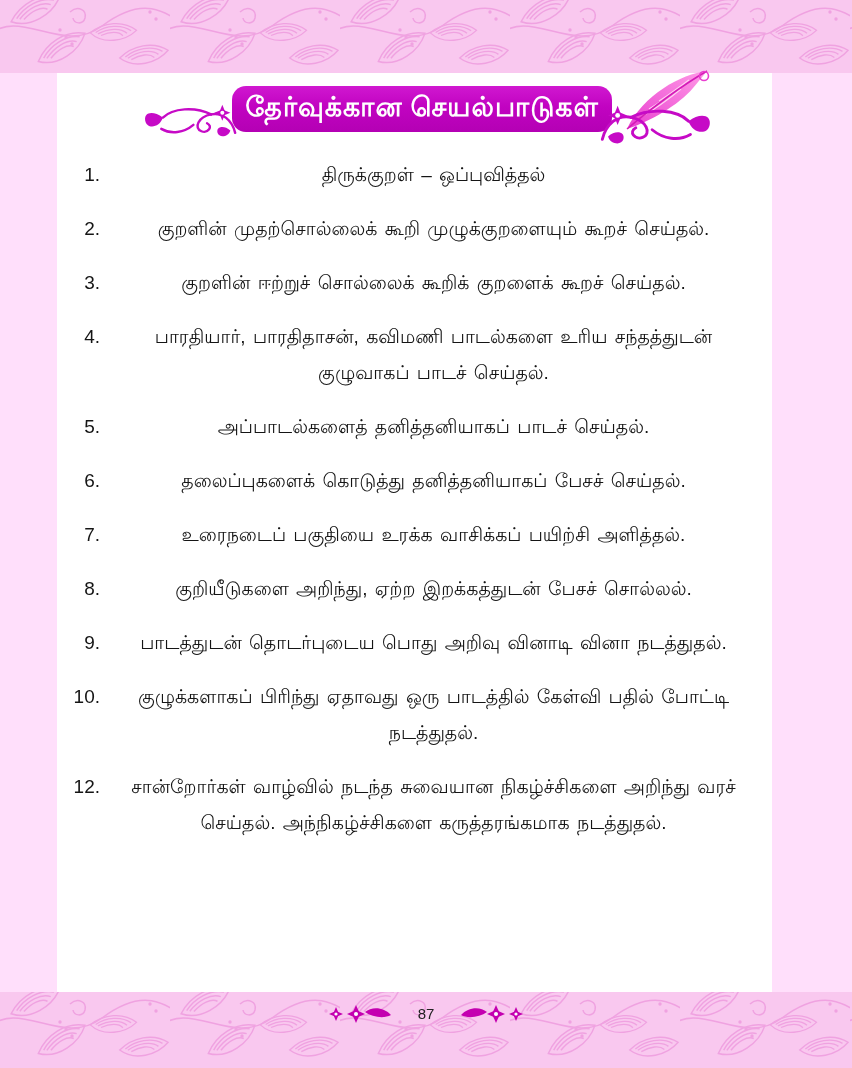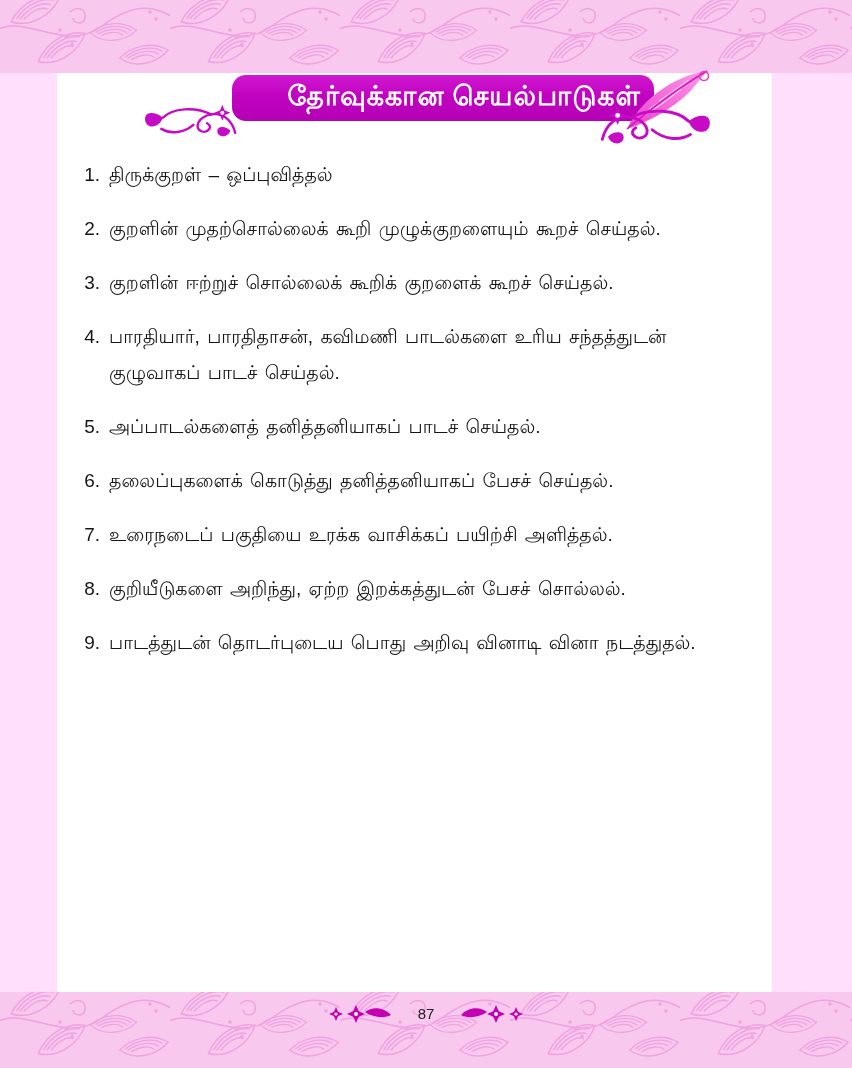--- a/index.html
+++ b/index.html
@@ -12,39 +12,39 @@
   .band-top{top:0;height:73px;}
   .band-bottom{bottom:0;height:76px;}
   .side-strip{position:absolute;top:73px;height:919px;background:#ffdffb;}
   .side-left{left:0;width:57px;}
   .side-right{right:0;width:80px;}
   .content{
     position:absolute;left:57px;top:73px;width:715px;height:919px;background:#ffffff;
   }
   .header-row{position:absolute;left:0;top:0;width:715px;height:72px;}
   .banner{
-    position:absolute;left:175px;top:2px;width:380px;height:46px;
+    position:absolute;left:175px;top:13px;width:380px;height:46px;
     background:linear-gradient(180deg,#d018d0 0%,#c103c1 45%,#b400b4 100%);
     border-radius:14px;
     display:flex;align-items:center;justify-content:center;
     color:#ffffff;font-size:27px;font-weight:bold;
     font-family:"Liberation Serif","DejaVu Serif",serif;
-    letter-spacing:1px;white-space:nowrap;padding-left:42px;
+    letter-spacing:1px;white-space:nowrap;
   }
   .flourish-left{position:absolute;left:85px;top:25px;width:98px;height:44px;}
   .flourish-left svg{transform:scaleX(-1);}
   .flourish-right{position:absolute;left:538px;top:28px;width:120px;height:46px;}
   .feather{position:absolute;left:528px;top:-4px;width:132px;height:70px;}
   .activity-list{
     position:absolute;left:13px;top:84px;width:688px;
     font-size:19px;color:#151515;
   }
   .activity-item{display:flex;margin-bottom:18px;line-height:36px;}
   .item-num{flex:none;width:30px;text-align:right;margin-right:9px;}
-  .item-text{flex:1;word-spacing:2px;}
+  .item-text{flex:1;word-spacing:2px;text-align:center;}
   .footer{
     position:absolute;left:0;bottom:42px;width:852px;height:24px;
     display:flex;align-items:center;justify-content:center;gap:26px;
   }
   .page-num{font-size:15px;color:#222;line-height:24px;}
   .orn{width:66px;height:20px;}
   .orn-left svg{transform:scaleX(-1);}
   .hidden-defs{position:absolute;width:0;height:0;}
 </style>
 </head>
@@ -183,20 +183,28 @@
       <span class="item-text">உரைநடைப் பகுதியை உரக்க வாசிக்கப் பயிற்சி அளித்தல்.</span>
     </div>
     <div class="activity-item">
       <span class="item-num">8.</span>
       <span class="item-text">குறியீடுகளை அறிந்து, ஏற்ற இறக்கத்துடன் பேசச் சொல்லல்.</span>
     </div>
     <div class="activity-item">
       <span class="item-num">9.</span>
       <span class="item-text">பாடத்துடன் தொடர்புடைய பொது அறிவு வினாடி வினா நடத்துதல்.</span>
     </div>
+    <div class="activity-item">
+      <span class="item-num">10.</span>
+      <span class="item-text">குழுக்களாகப் பிரிந்து ஏதாவது ஒரு பாடத்தில் கேள்வி பதில் போட்டி நடத்துதல்.</span>
+    </div>
+    <div class="activity-item">
+      <span class="item-num">12.</span>
+      <span class="item-text">சான்றோர்கள் வாழ்வில் நடந்த சுவையான நிகழ்ச்சிகளை அறிந்து வரச் செய்தல். அந்நிகழ்ச்சிகளை கருத்தரங்கமாக நடத்துதல்.</span>
+    </div>
   </div>
 
 </div>
 
 <div class="footer">
   <span class="orn orn-left">
     <svg width="66" height="20" viewBox="0 0 66 20">
         <use href="#footOrnG"></use>
       </svg>
   </span>

